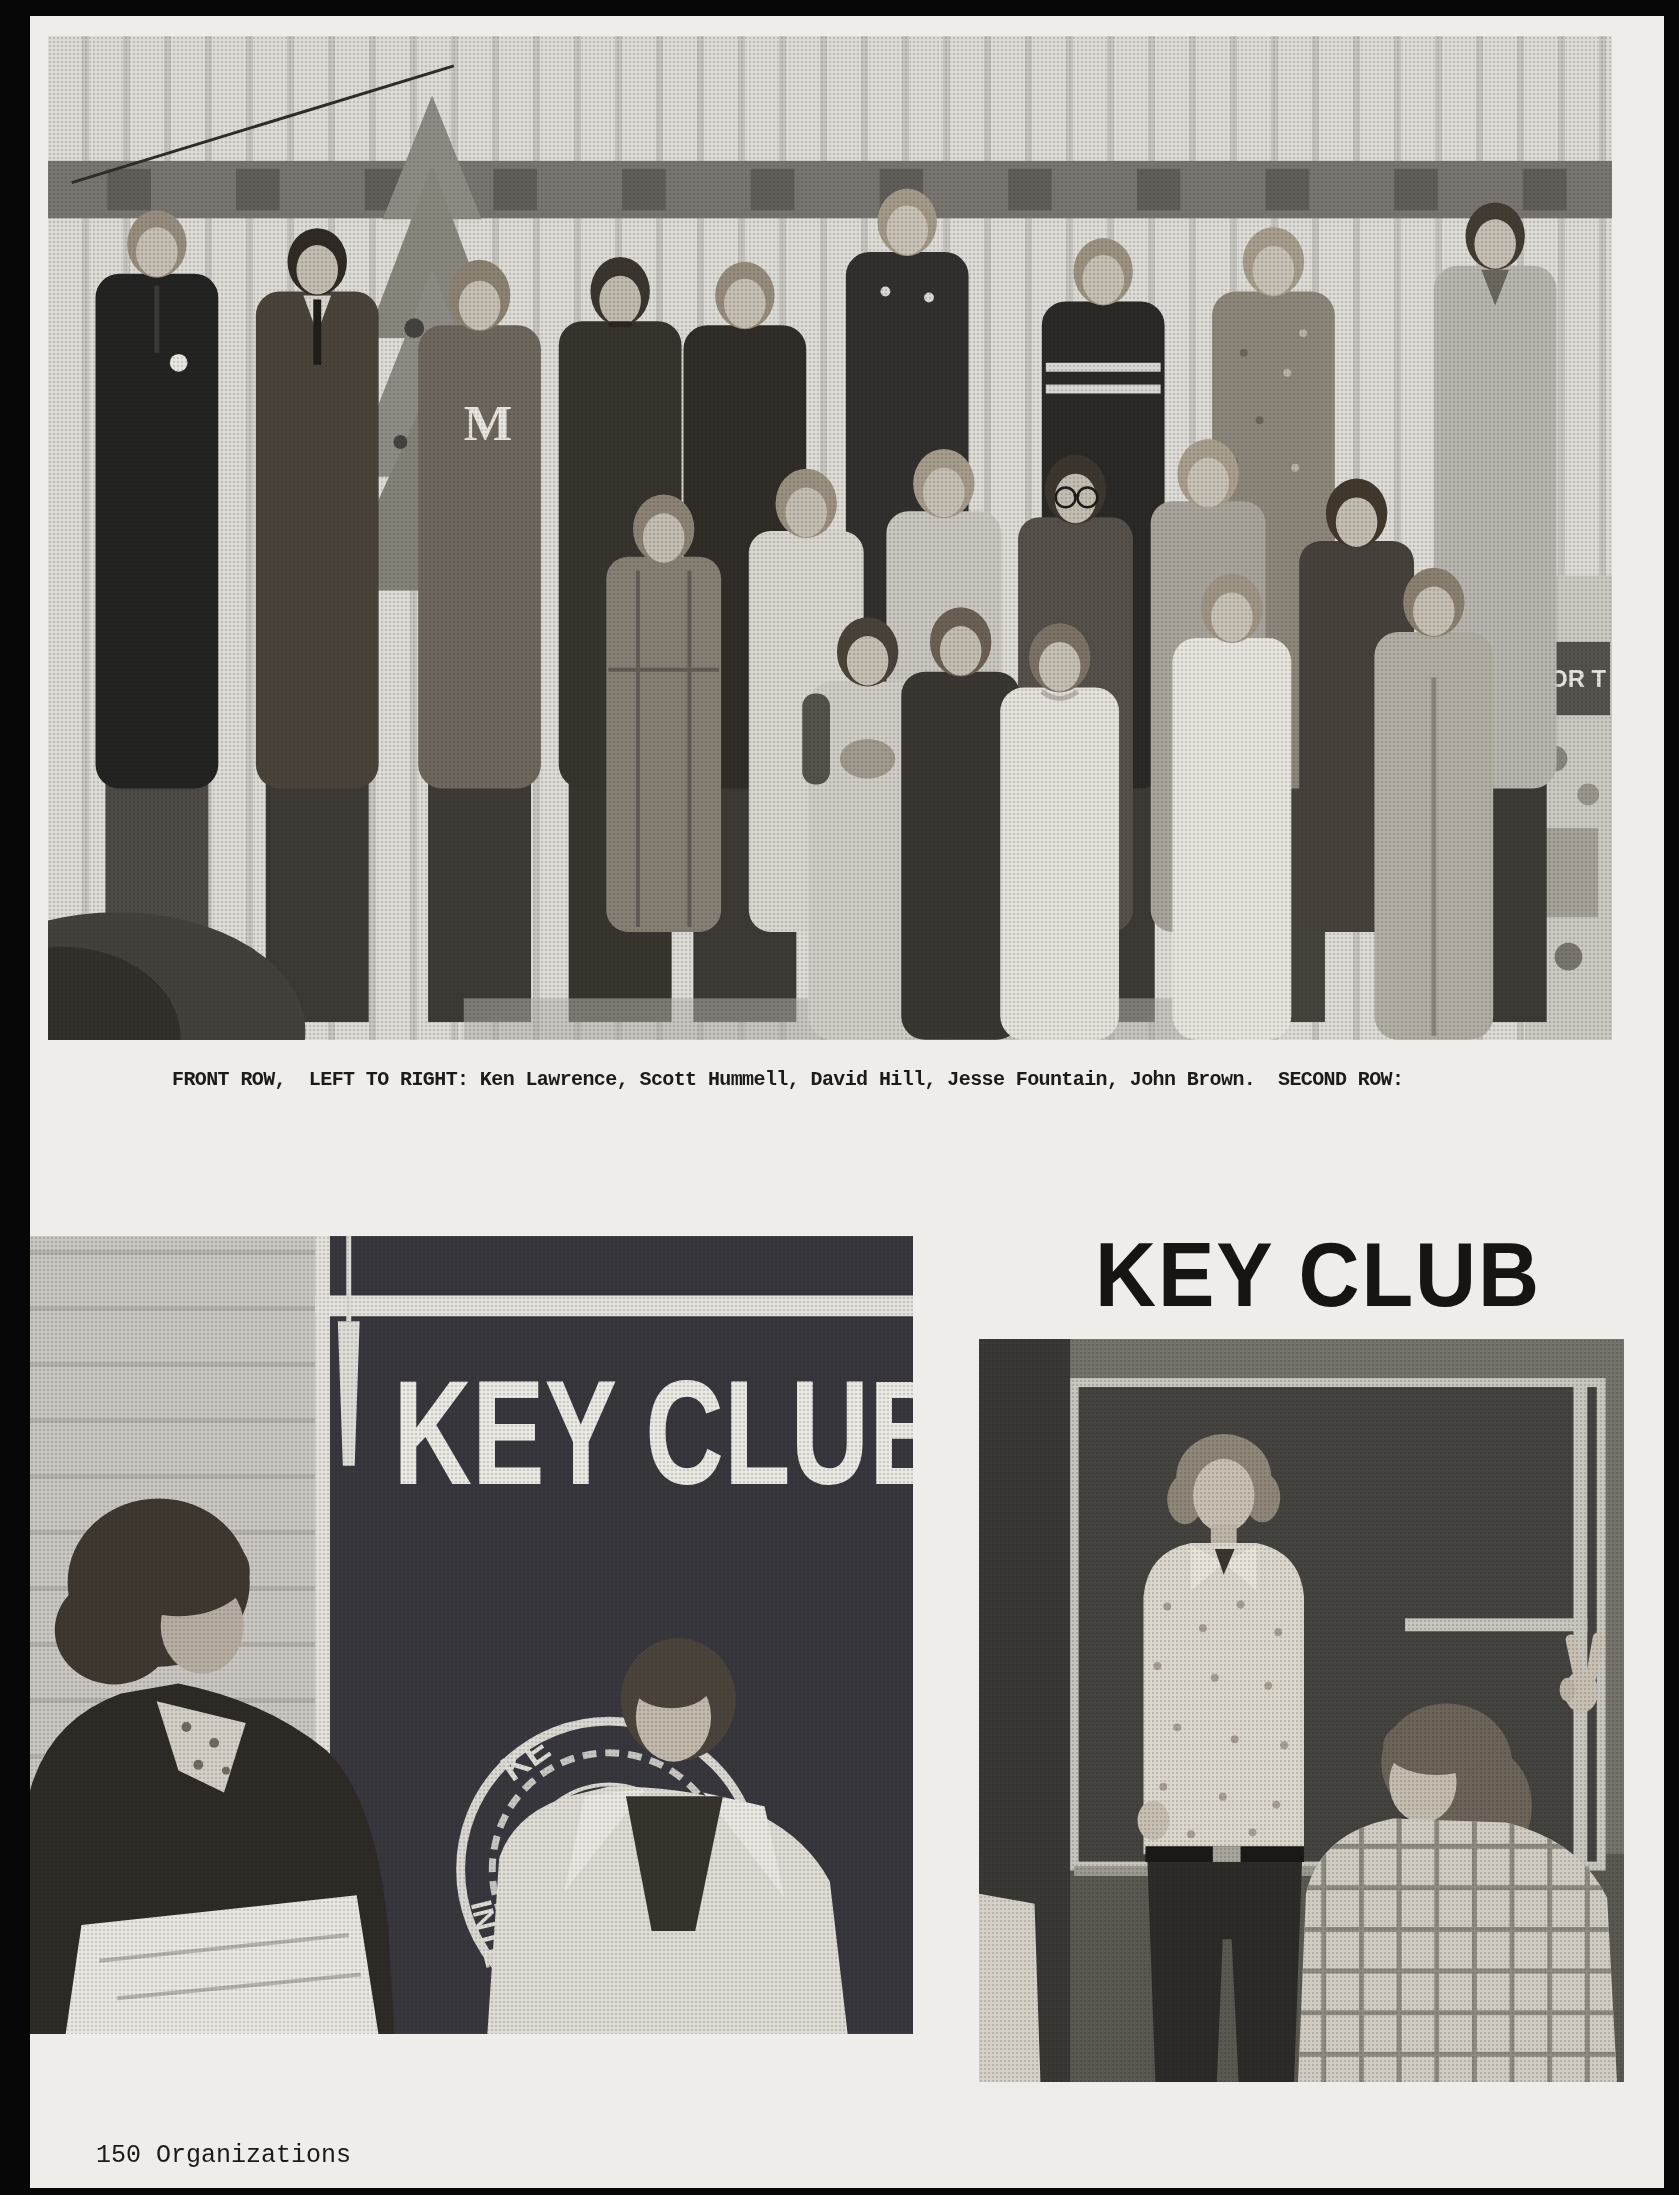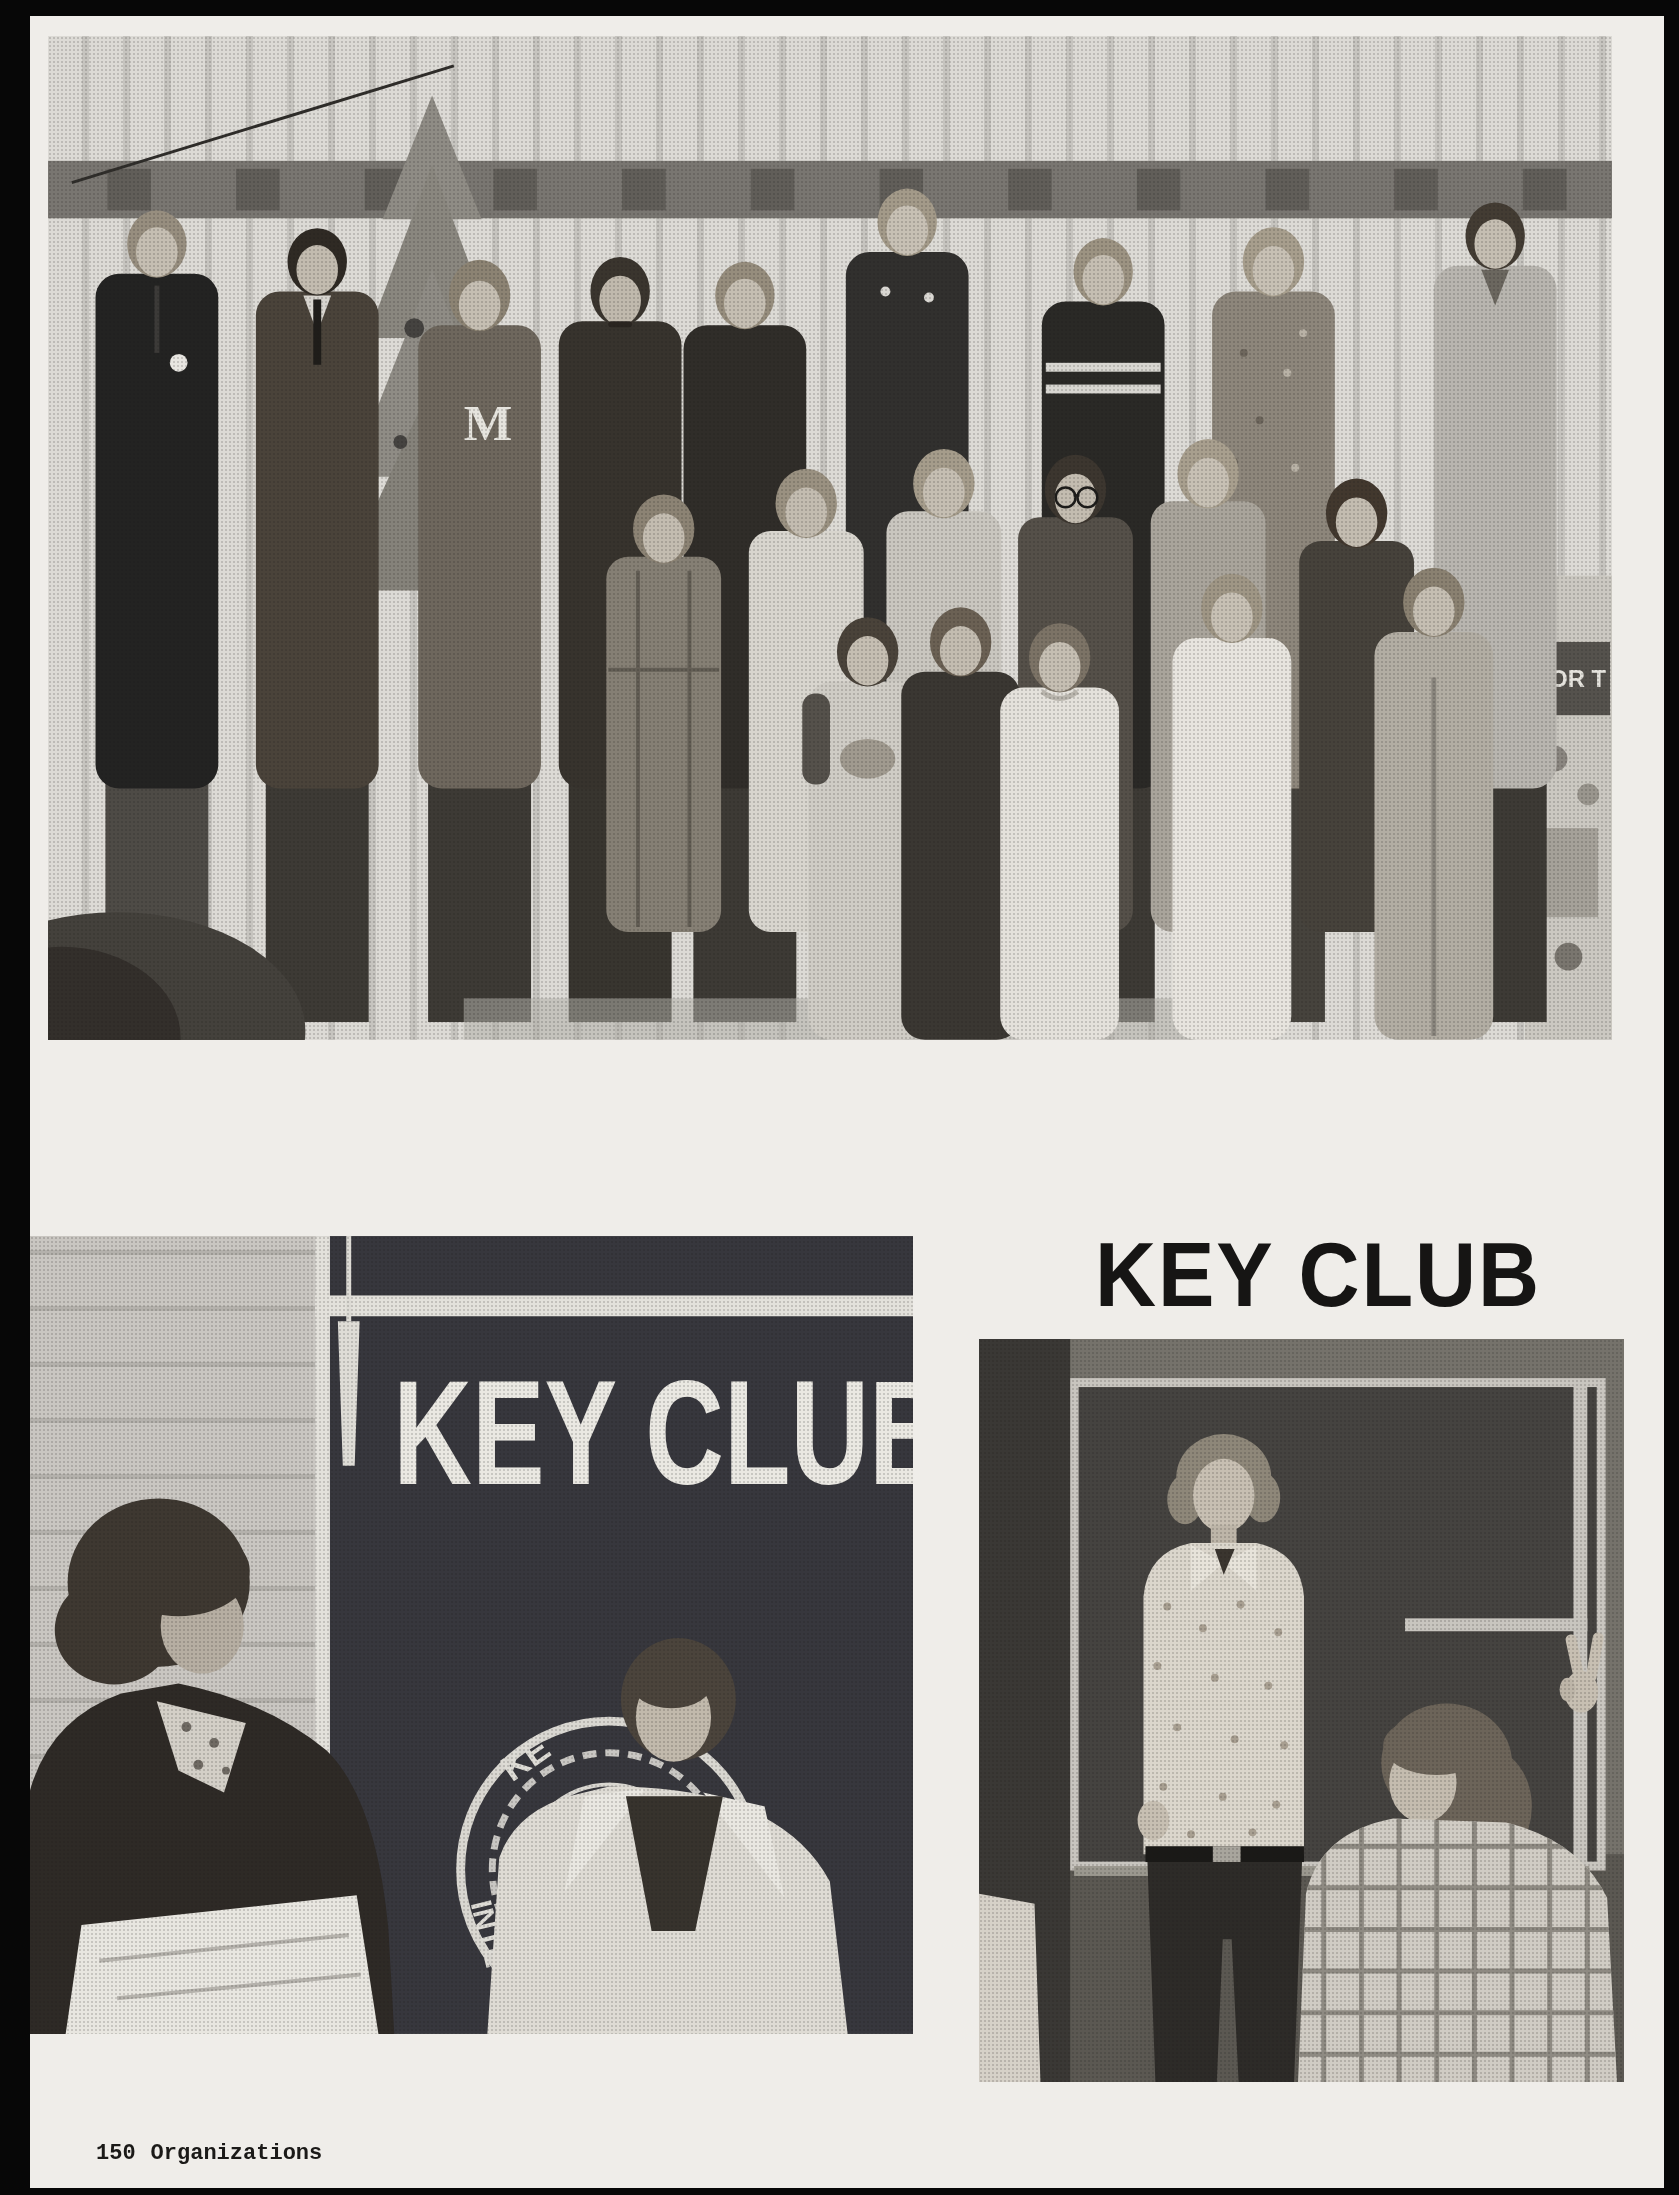--- a/index.html
+++ b/index.html
@@ -18,21 +18,21 @@
   .photo svg{display:block;position:relative;}
   .caption{position:absolute;left:142px;top:1049px;width:1477px;
         font-family:"Liberation Mono",monospace;font-size:20px;font-weight:bold;
         line-height:29px;color:#1c1b19;letter-spacing:-0.6px;}
   .caption div{white-space:pre;}
   .headline{position:absolute;left:1065px;top:1214px;width:495px;
         font-family:"Liberation Sans",sans-serif;font-weight:bold;font-size:91px;
         line-height:89px;color:#161514;letter-spacing:2px;transform:scaleX(.93);
         transform-origin:left top;white-space:nowrap;}
   .footer{position:absolute;left:66px;top:2125px;font-family:"Liberation Mono",monospace;
-        font-size:22px;font-weight:bold;color:#1b1a18;}
+        font-size:25px;font-weight:normal;color:#1b1a18;}
   .footer .sec{margin-left:15px;}
 </style>
 </head>
 <body>
 
 <div class="scan">
   <div class="paper">
 
     <div class="photo top-photo">
       <svg width="1564" height="1004" viewBox="0 0 1580 1014">
@@ -224,20 +224,21 @@
         </g>
 
         <g>
           <ellipse cx="70" cy="1005" rx="190" ry="120" fill="#44413c"></ellipse>
           <ellipse cx="14" cy="1012" rx="120" ry="92" fill="#332f2b"></ellipse>
         </g>
       </svg>
     </div>
 
     <div class="caption">
+      <div>FRONT ROW,  LEFT TO RIGHT: Ken Lawrence, Scott Hummell, David Hill, Jesse Fountain, John Brown.  SECOND ROW:</div>
     </div>
 
     <div class="headline">KEY CLUB</div>
 
     <div class="photo left-photo">
       <svg width="883" height="798" viewBox="0 0 892 806">
         <g>
           <rect x="288" y="0" width="604" height="806" fill="#37373d"></rect>
           <rect x="288" y="0" width="15" height="806" fill="#e3e1db"></rect>
           <rect x="288" y="60" width="604" height="21" fill="#e3e1db"></rect>

